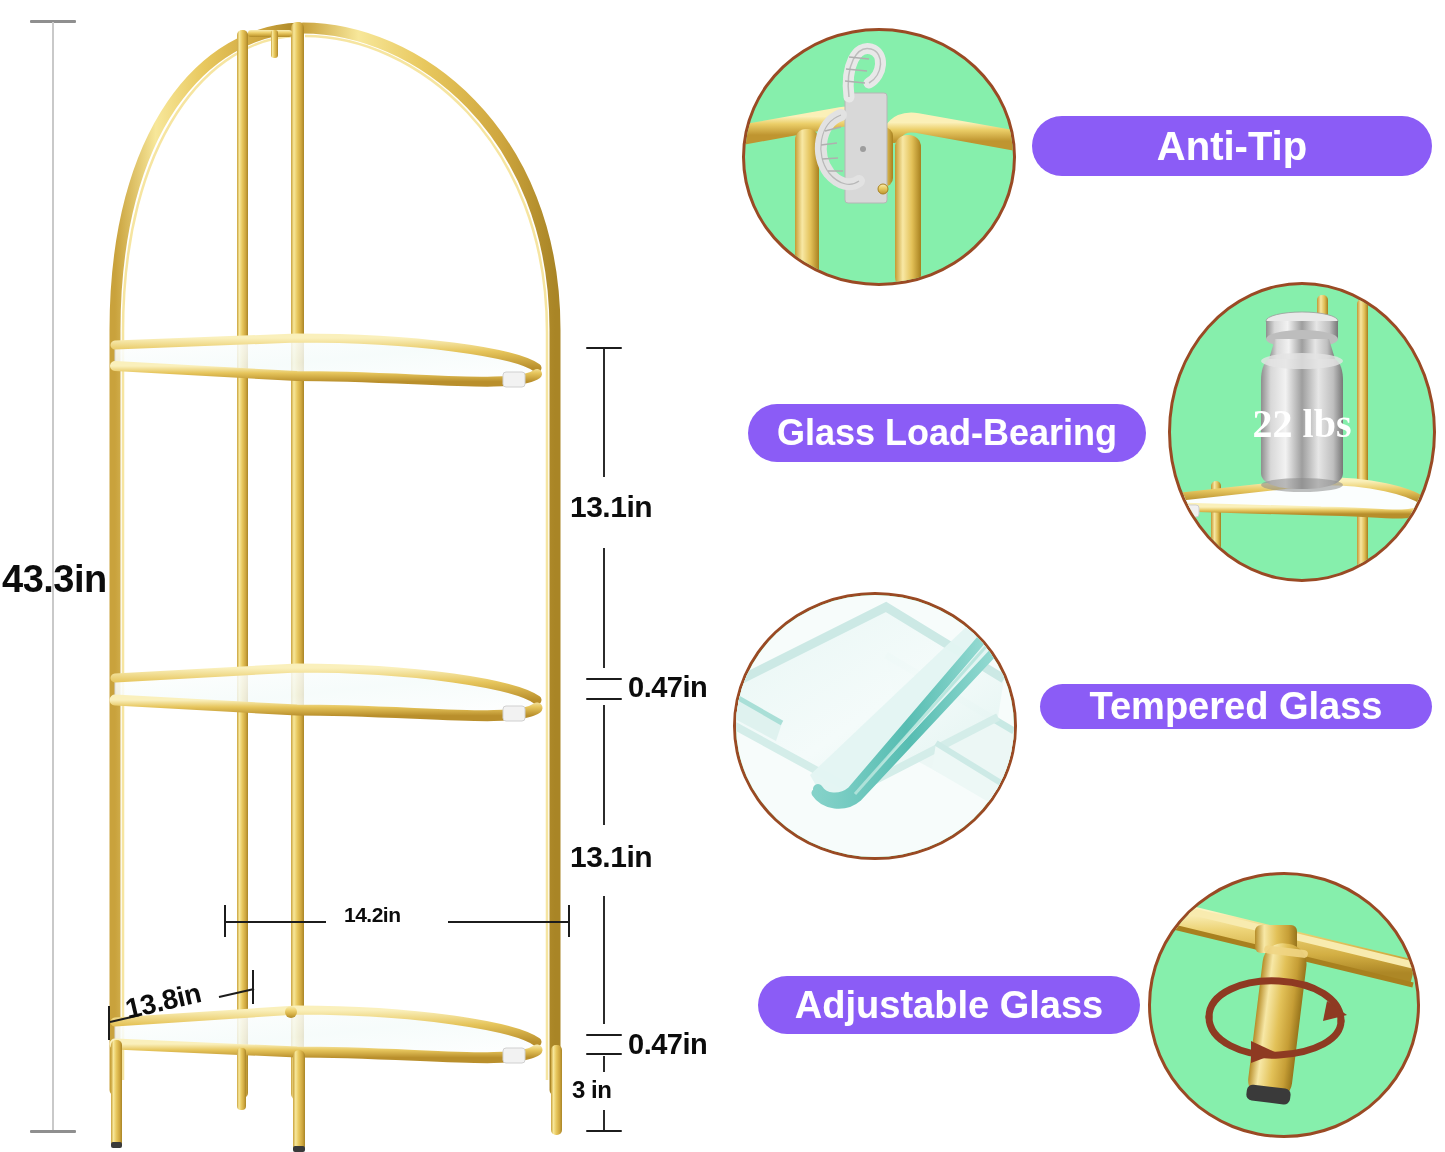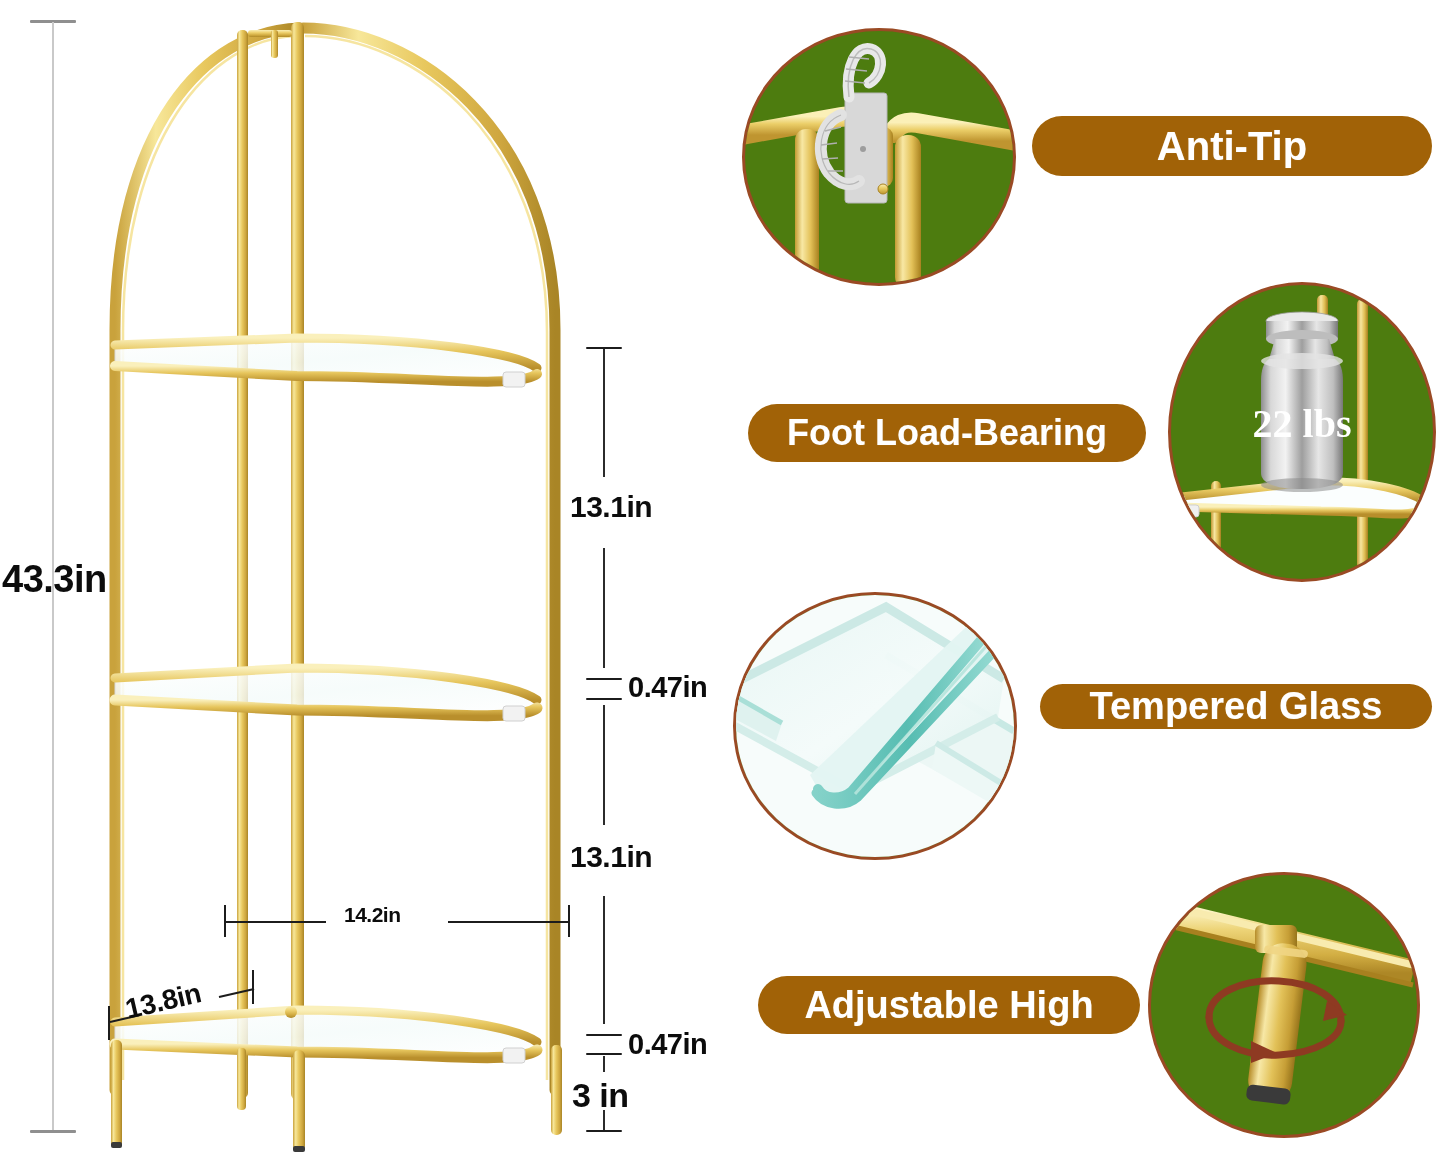--- a/index.html
+++ b/index.html
@@ -20,33 +20,33 @@
   .dimcap.dark{background:#1c1c1c;height:2px;}
   .tick-h{position:absolute;height:2px;background:#1c1c1c;}
   .tick-v{position:absolute;width:2px;background:#1c1c1c;}
 
   
   #shelf-svg{position:absolute;left:85px;top:0px;}
 
   
   .pill{
     position:absolute;
-    background:#a16207;
+    background:#8b5cf6;
     color:#ffffff;
     border-radius:40px;
     font-weight:bold;
     display:flex;align-items:center;justify-content:center;
     letter-spacing:0px;
     box-sizing:border-box;
     text-shadow:0 0 1px rgba(255,255,255,.25);
   }
   .circle-img{
     position:absolute;border-radius:50%;
     border:3px solid #9A4A24;
-    overflow:hidden;background:#4d7c0f;
+    overflow:hidden;background:#86efac;
     box-sizing:border-box;
   }
   .circle-img.ellipse{border-radius:50%;}
   svg{display:block;}
 </style>
 </head>
 <body>
 
 <div id="stage">
 
@@ -167,21 +167,21 @@
 
   <div class="dimline-v dark" style="left:603px;top:705px;height:120px;"></div>
   <div class="dimtext" style="left:570px;top:840px;font-size:30px;">13.1in</div>
   <div class="dimline-v dark" style="left:603px;top:896px;height:128px;"></div>
 
   <div class="dimcap dark" style="left:586px;top:1034px;width:36px;"></div>
   <div class="dimcap dark" style="left:586px;top:1053px;width:36px;"></div>
   <div class="dimtext" style="left:628px;top:1028px;font-size:29px;">0.47in</div>
 
   <div class="dimline-v dark" style="left:603px;top:1056px;height:16px;"></div>
-  <div class="dimtext" style="left:572px;top:1076px;font-size:34px;">3 in</div>
+  <div class="dimtext" style="left:572px;top:1076px;font-size:24px;">3 in</div>
   <div class="dimline-v dark" style="left:603px;top:1110px;height:22px;"></div>
   <div class="dimcap dark" style="left:586px;top:1130px;width:36px;"></div>
 
   <div class="circle-img" style="left:742px;top:28px;width:274px;height:258px;">
     <svg width="268" height="252" viewBox="0 0 268 252">
       <defs>
         <linearGradient id="ag1" x1="0" y1="0" x2="0" y2="1">
           <stop offset="0%" stop-color="#FBF0B8"></stop>
           <stop offset="40%" stop-color="#EBCE68"></stop>
           <stop offset="100%" stop-color="#BF9530"></stop>
@@ -224,21 +224,21 @@
       </g>
 
       <circle cx="138" cy="158" r="5" fill="url(#ag1)" stroke="#A8811F" stroke-width="1"></circle>
     </svg>
   </div>
   <div class="pill" style="left:1032px;top:116px;width:400px;height:60px;font-size:40px;">
     <span>Anti-Tip</span>
   </div>
 
   <div class="pill" style="left:748px;top:404px;width:398px;height:58px;font-size:36px;">
-    <span>Foot Load-Bearing</span>
+    <span>Glass Load-Bearing</span>
   </div>
   <div class="circle-img" style="left:1168px;top:282px;width:268px;height:300px;">
     <svg width="262" height="294" viewBox="0 0 262 294">
       <defs>
         <linearGradient id="wg" x1="0" y1="0" x2="1" y2="0">
           <stop offset="0%" stop-color="#8E8E8E"></stop>
           <stop offset="12%" stop-color="#D8D8D8"></stop>
           <stop offset="30%" stop-color="#F2F2F2"></stop>
           <stop offset="50%" stop-color="#9E9E9E"></stop>
           <stop offset="70%" stop-color="#E6E6E6"></stop>
@@ -321,21 +321,21 @@
 
       <path d="M200,148 L278,196 L278,222 L196,174 Z" fill="#EDF8F6"></path>
       <path d="M200,148 L278,196" stroke="#CDEAE6" stroke-width="6" fill="none"></path>
     </svg>
   </div>
   <div class="pill" style="left:1040px;top:684px;width:392px;height:45px;font-size:38px;">
     <span>Tempered Glass</span>
   </div>
 
   <div class="pill" style="left:758px;top:976px;width:382px;height:58px;font-size:38px;">
-    <span>Adjustable High</span>
+    <span>Adjustable Glass</span>
   </div>
   <div class="circle-img" style="left:1148px;top:872px;width:272px;height:266px;">
     <svg width="266" height="260" viewBox="0 0 266 260">
       <defs>
         <linearGradient id="fg1" x1="0" y1="0" x2="0" y2="1">
           <stop offset="0%" stop-color="#FCF3C2"></stop>
           <stop offset="30%" stop-color="#EDD478"></stop>
           <stop offset="70%" stop-color="#D3AF44"></stop>
           <stop offset="100%" stop-color="#AD8726"></stop>
         </linearGradient>

